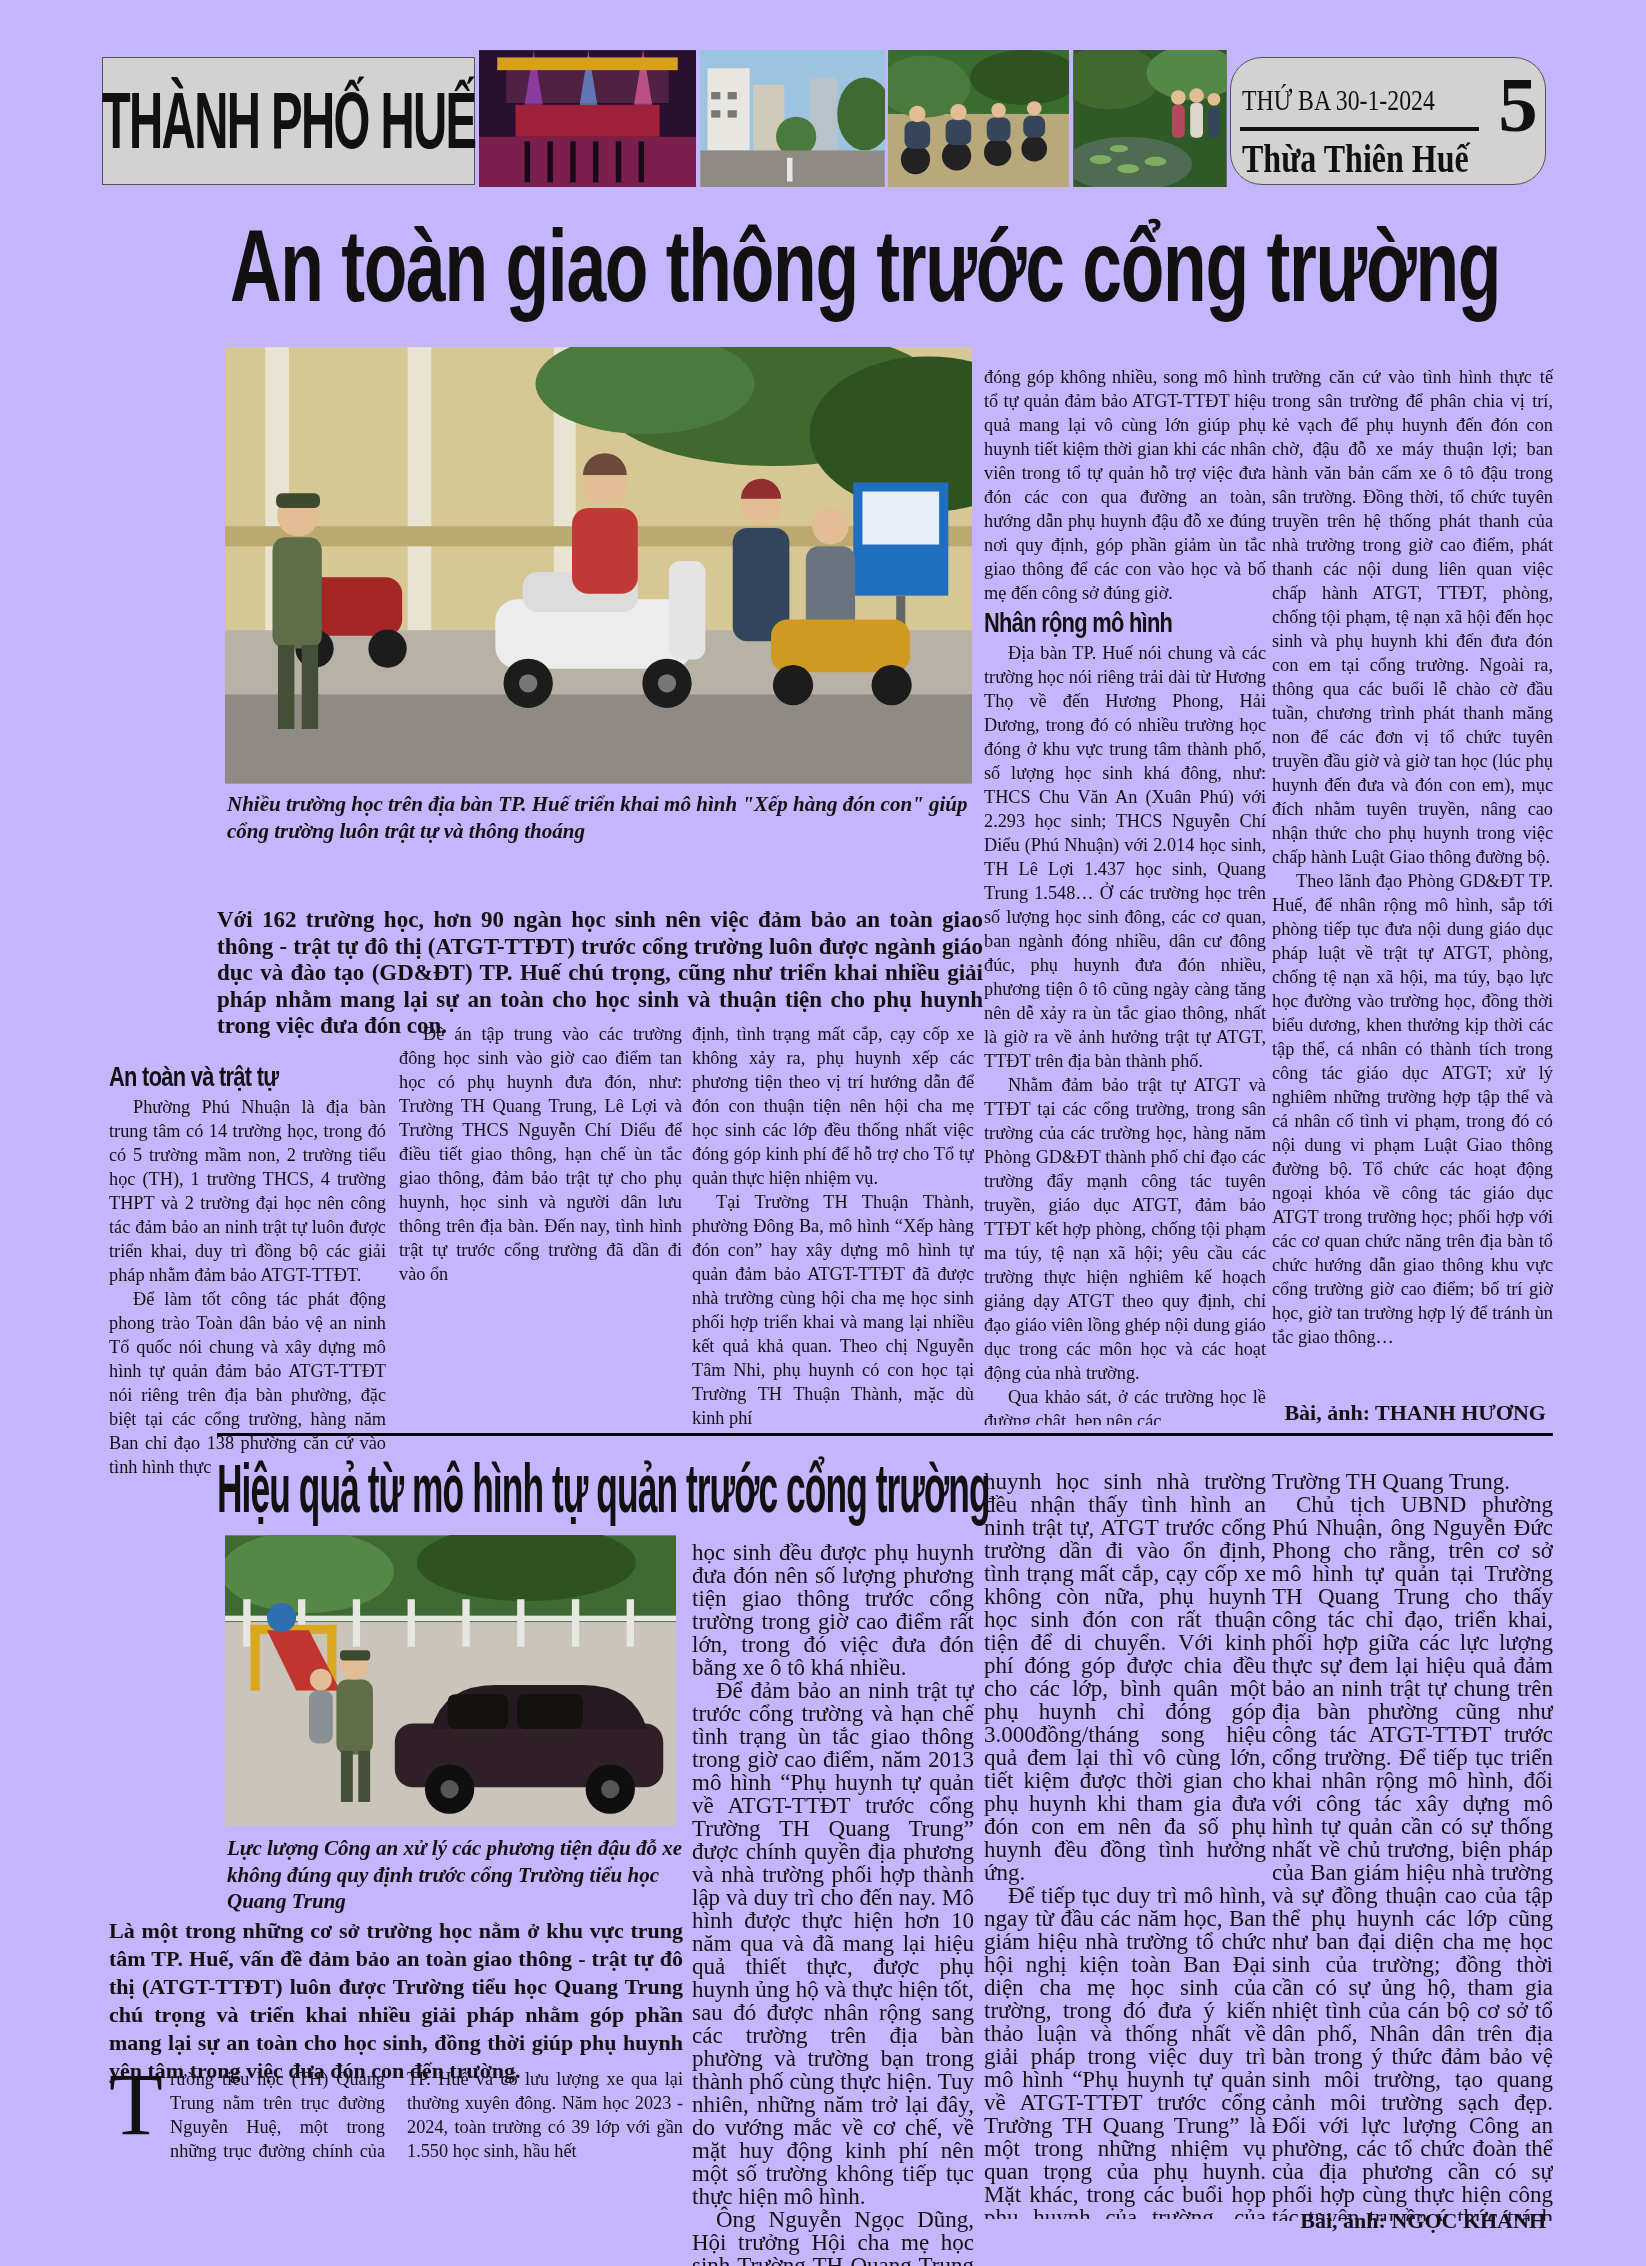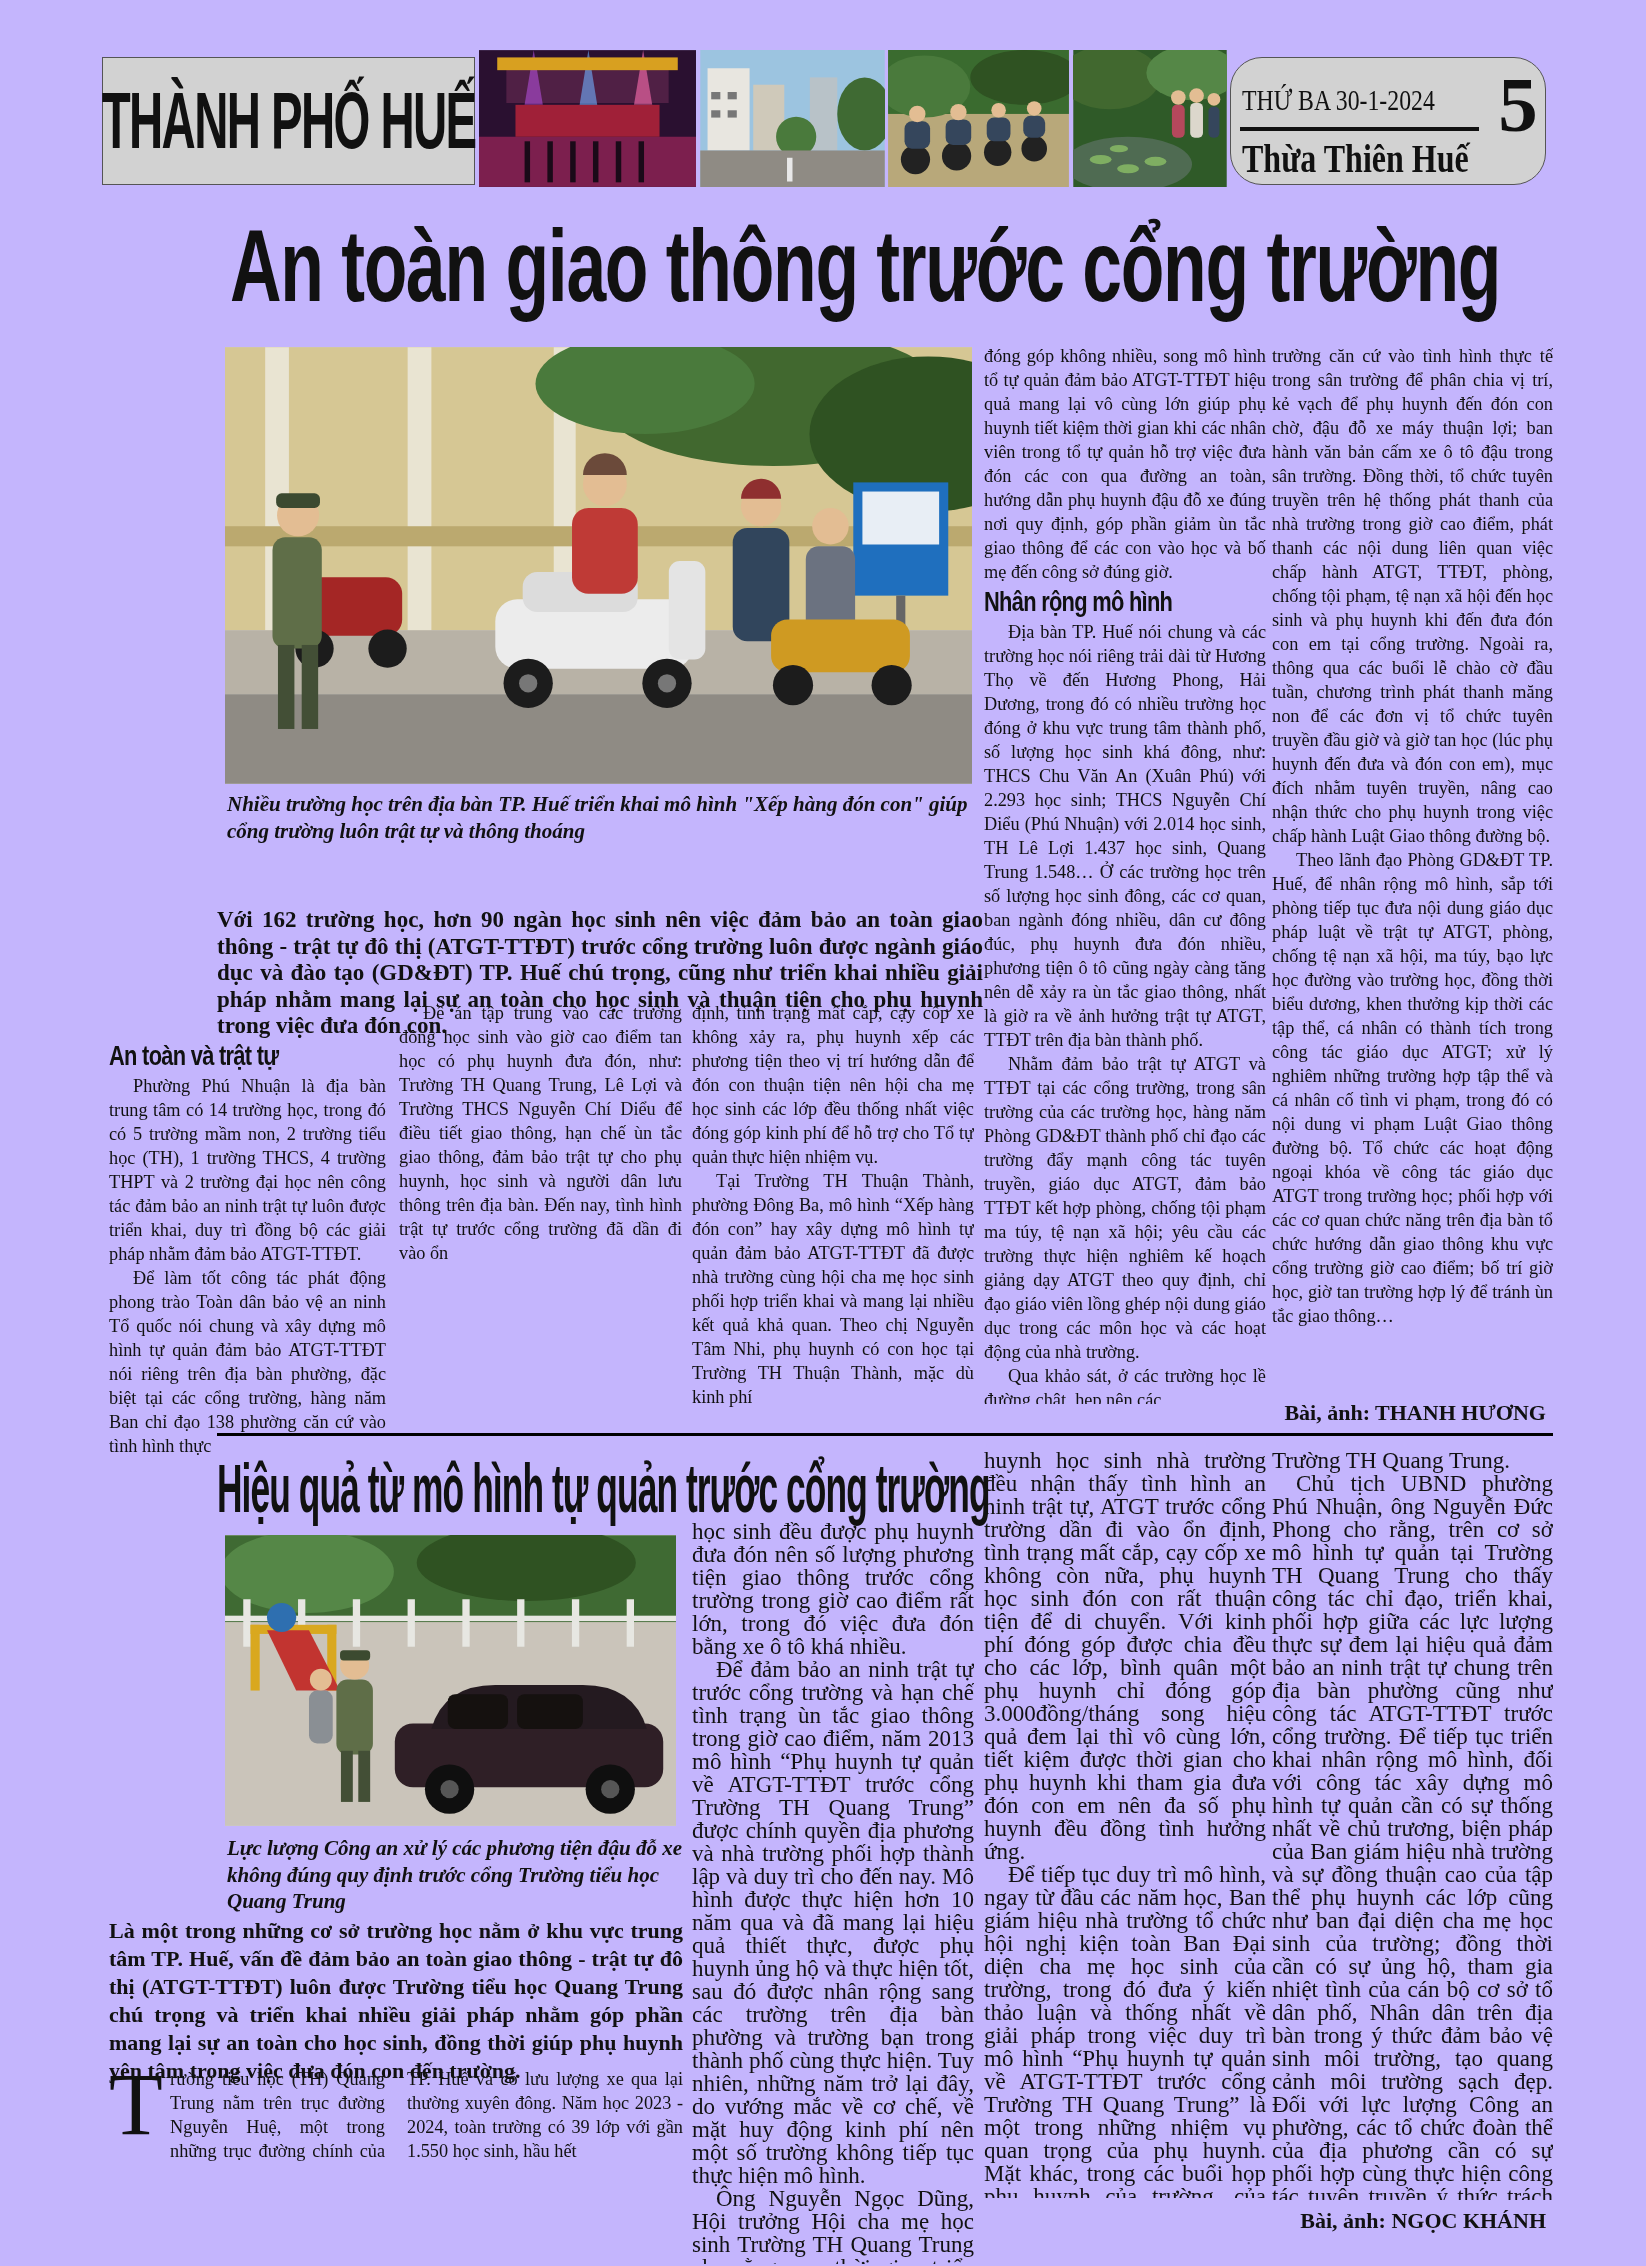--- a/index.html
+++ b/index.html
@@ -23,21 +23,21 @@
   .hl span{display:inline-block;white-space:nowrap;font-family:"Liberation Sans",sans-serif;
            font-weight:800;transform-origin:0 0;letter-spacing:-1.8px;}
   #hl1 span{font-size:102px;transform:scaleX(.70);}
   #hl2 span{font-size:68px;transform:scaleX(.52);}
   
   .photo{position:absolute;overflow:hidden;background:#ccc;}
   
   .caption{position:absolute;font:italic 700 21px/26.5px "Liberation Serif",serif;}
   .lead{position:absolute;font:700 23px/26.5px "Liberation Serif",serif;text-align:justify;}
   #lead2{font-size:22px;line-height:28px;}
-  .col{position:absolute;font:18.3px/24px "Liberation Serif",serif;text-align:justify;overflow:hidden;}
+  .col{position:absolute;font:18.3px/24px "Liberation Serif",serif;text-align:justify;overflow:hidden;margin-top:21px;}
   .col p{margin:0;text-indent:24px;}
   .col p.cont{text-indent:0;}
   .a2 .col, .a2col{font-size:23px;line-height:23px;}
   .subhead{margin:1.8px 0 3.7px 0;font:800 28px/31px "Liberation Sans",sans-serif;}
   .subhead span{display:inline-block;transform:scaleX(.78);transform-origin:0 0;white-space:nowrap;letter-spacing:-0.9px;}
   .byline{position:absolute;font:700 22px "Liberation Serif",serif;text-align:right;}
   .byline .bl-label{}
   .divider{position:absolute;background:#000;}
   
   #dropblock{position:absolute;left:109px;top:2067px;width:574px;height:106px;

